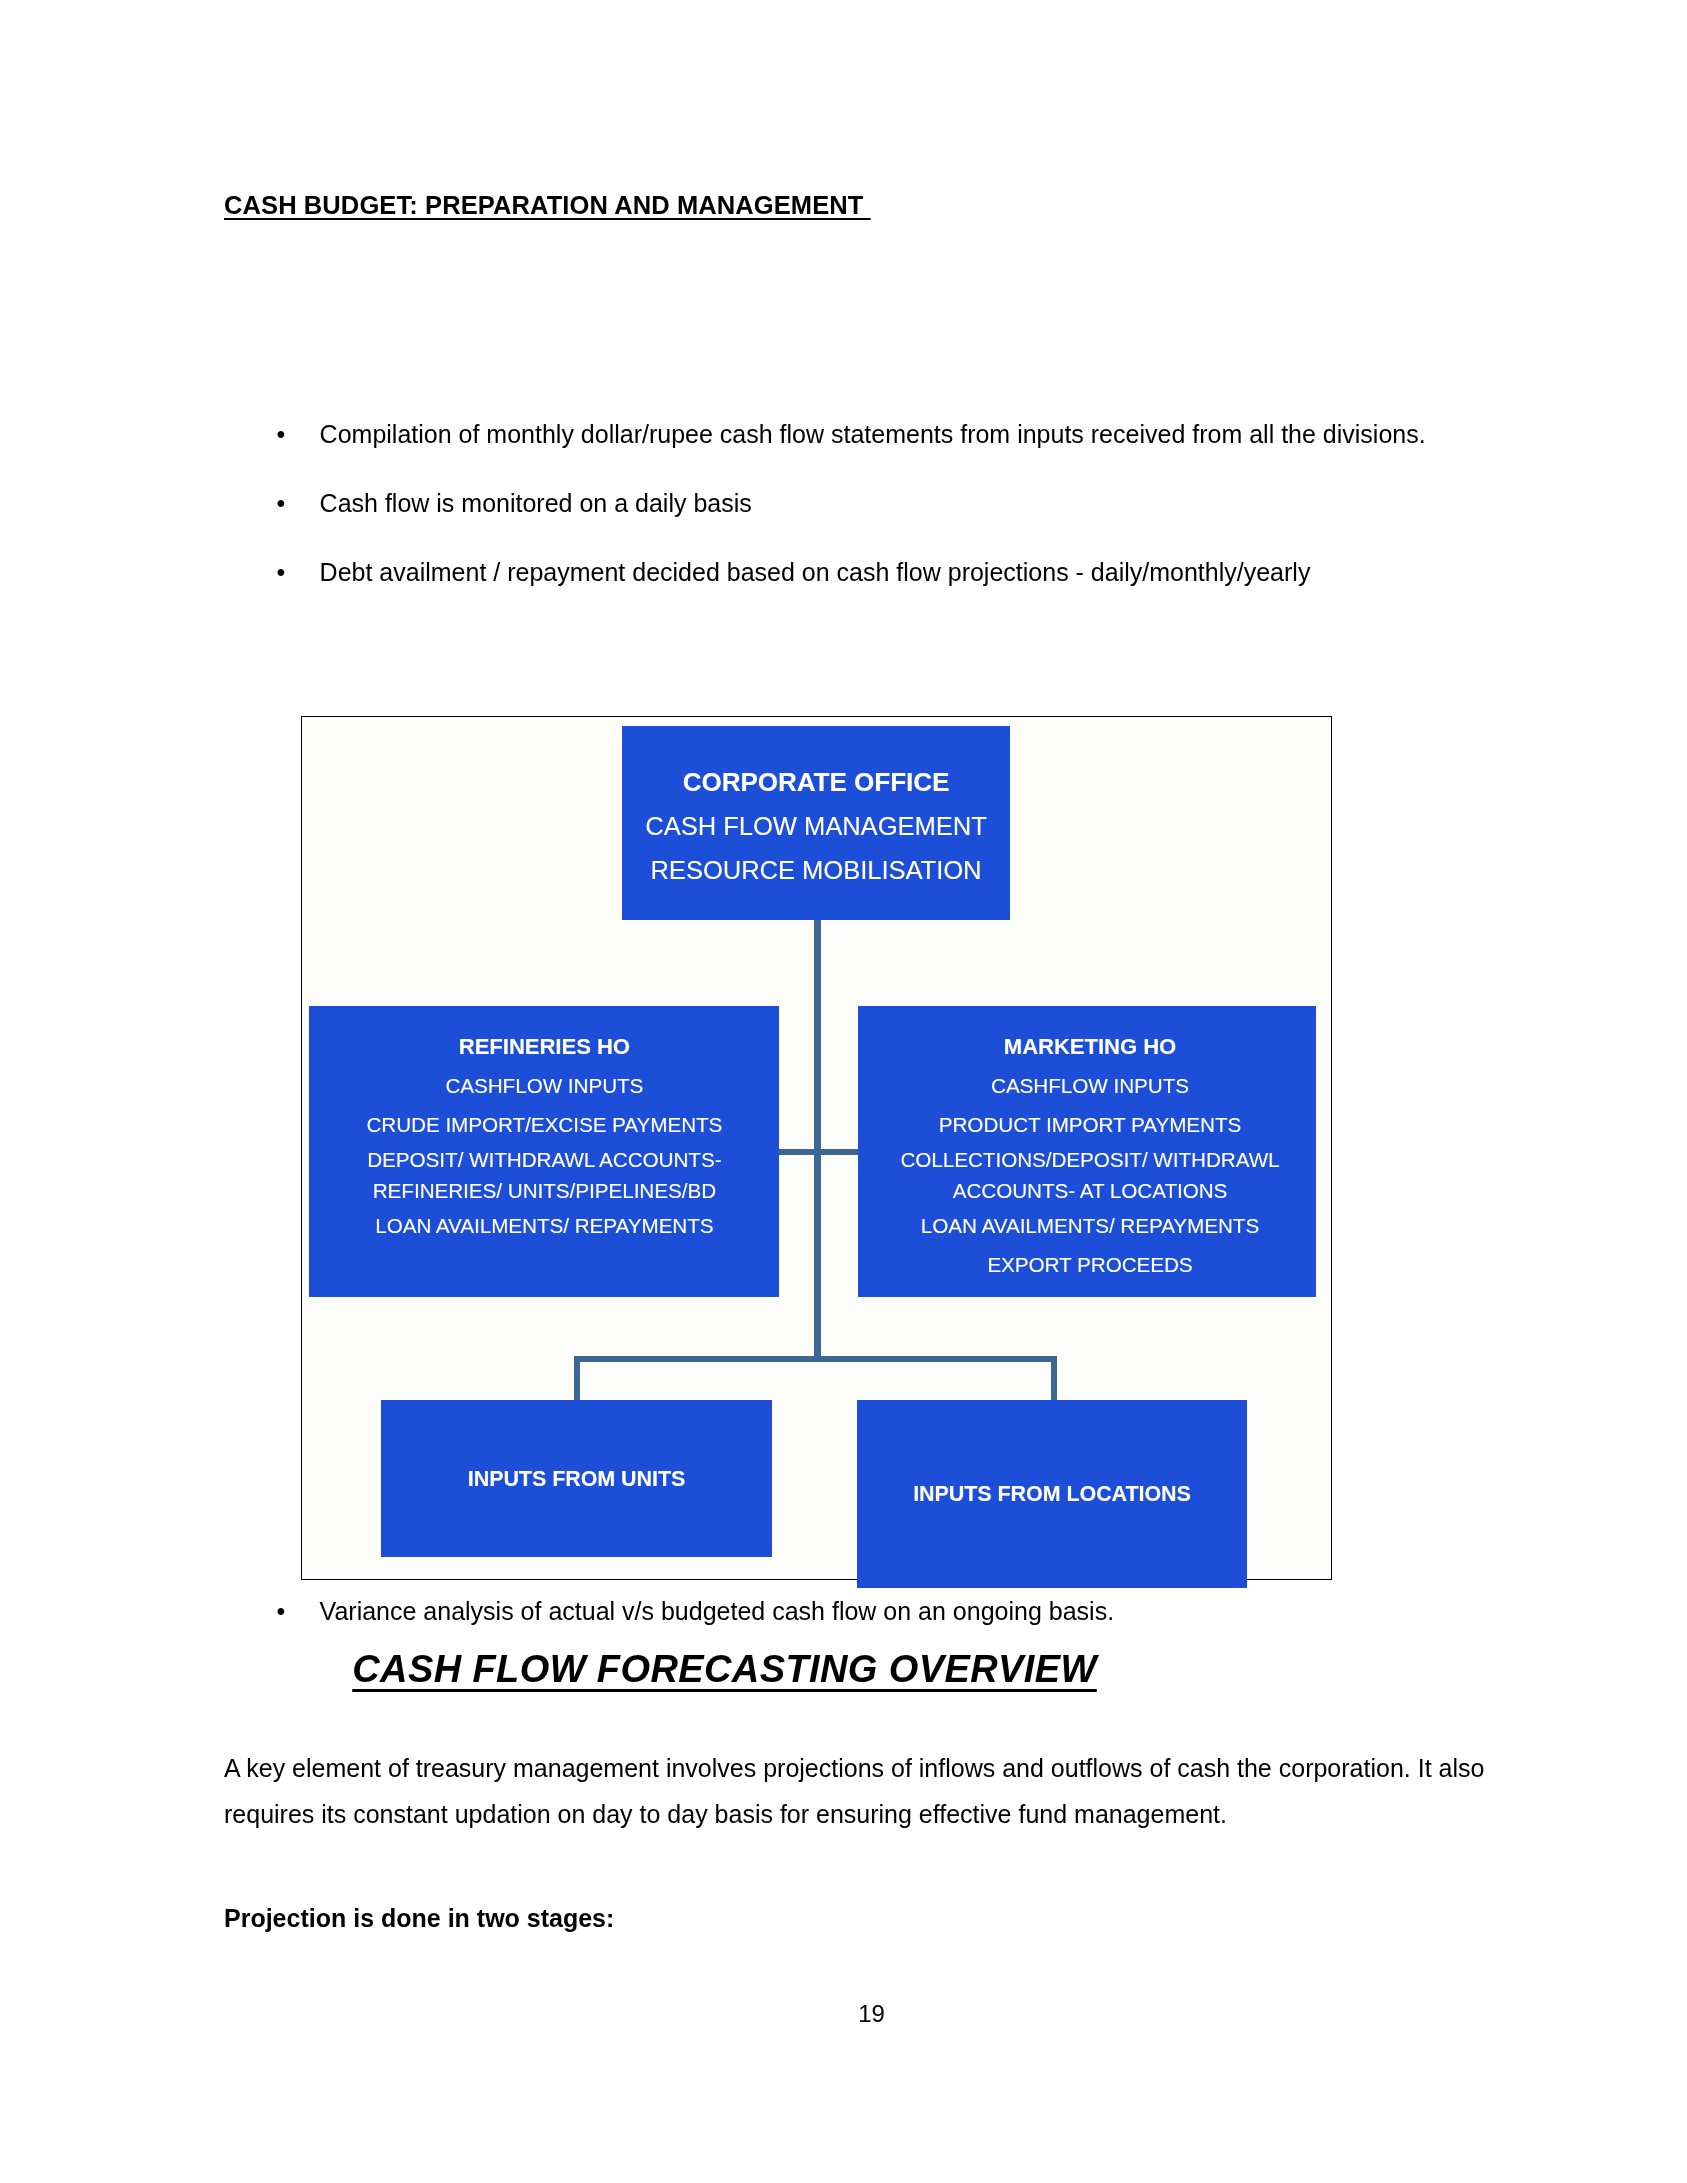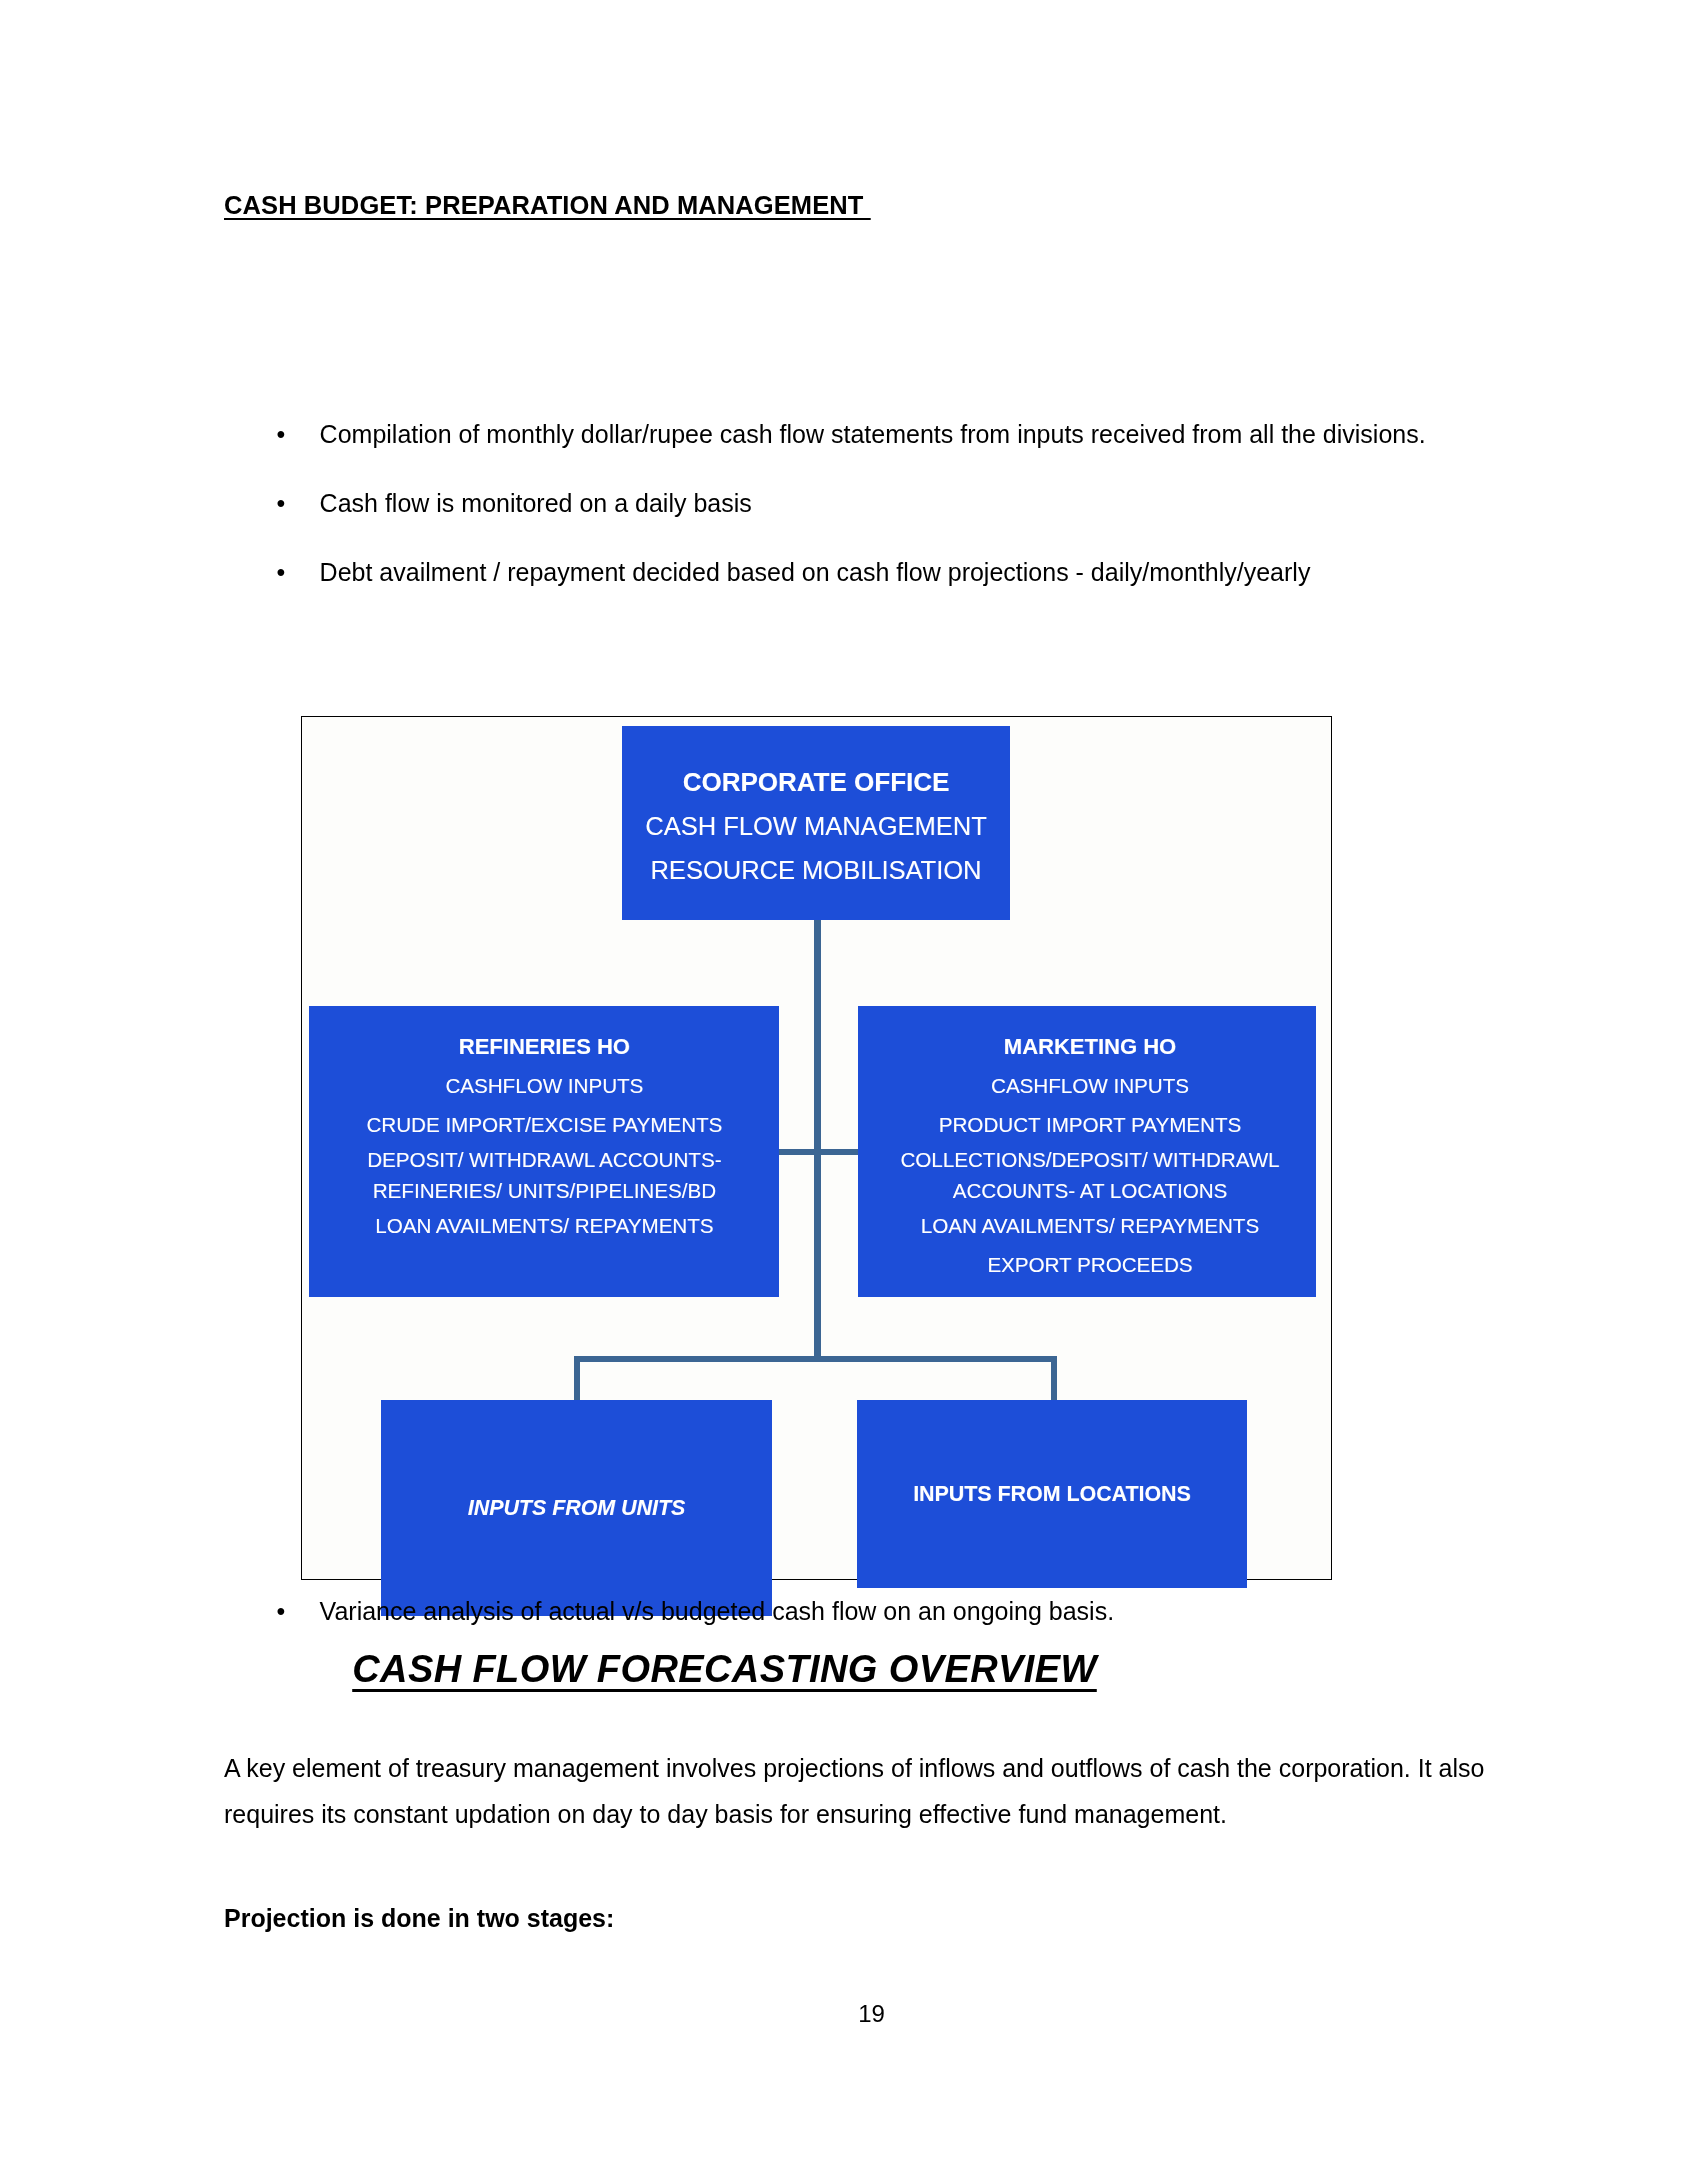--- a/index.html
+++ b/index.html
@@ -139,22 +139,21 @@
     white-space: nowrap;
   }
   #node-marketing .ln.line-main { font-size: 22px; }
   #node-marketing .ln.tight { line-height: 31px; }
 
   
   #node-units {
     left: 79px;
     top: 683px;
     width: 391px;
-    height: 216px;
-    font-style: italic;
+    height: 157px;
   }
   #node-locations {
     left: 555px;
     top: 683px;
     width: 390px;
     height: 188px;
   }
   #node-units .ln, #node-locations .ln {
     font-size: 21.4px;
     line-height: 30px;

